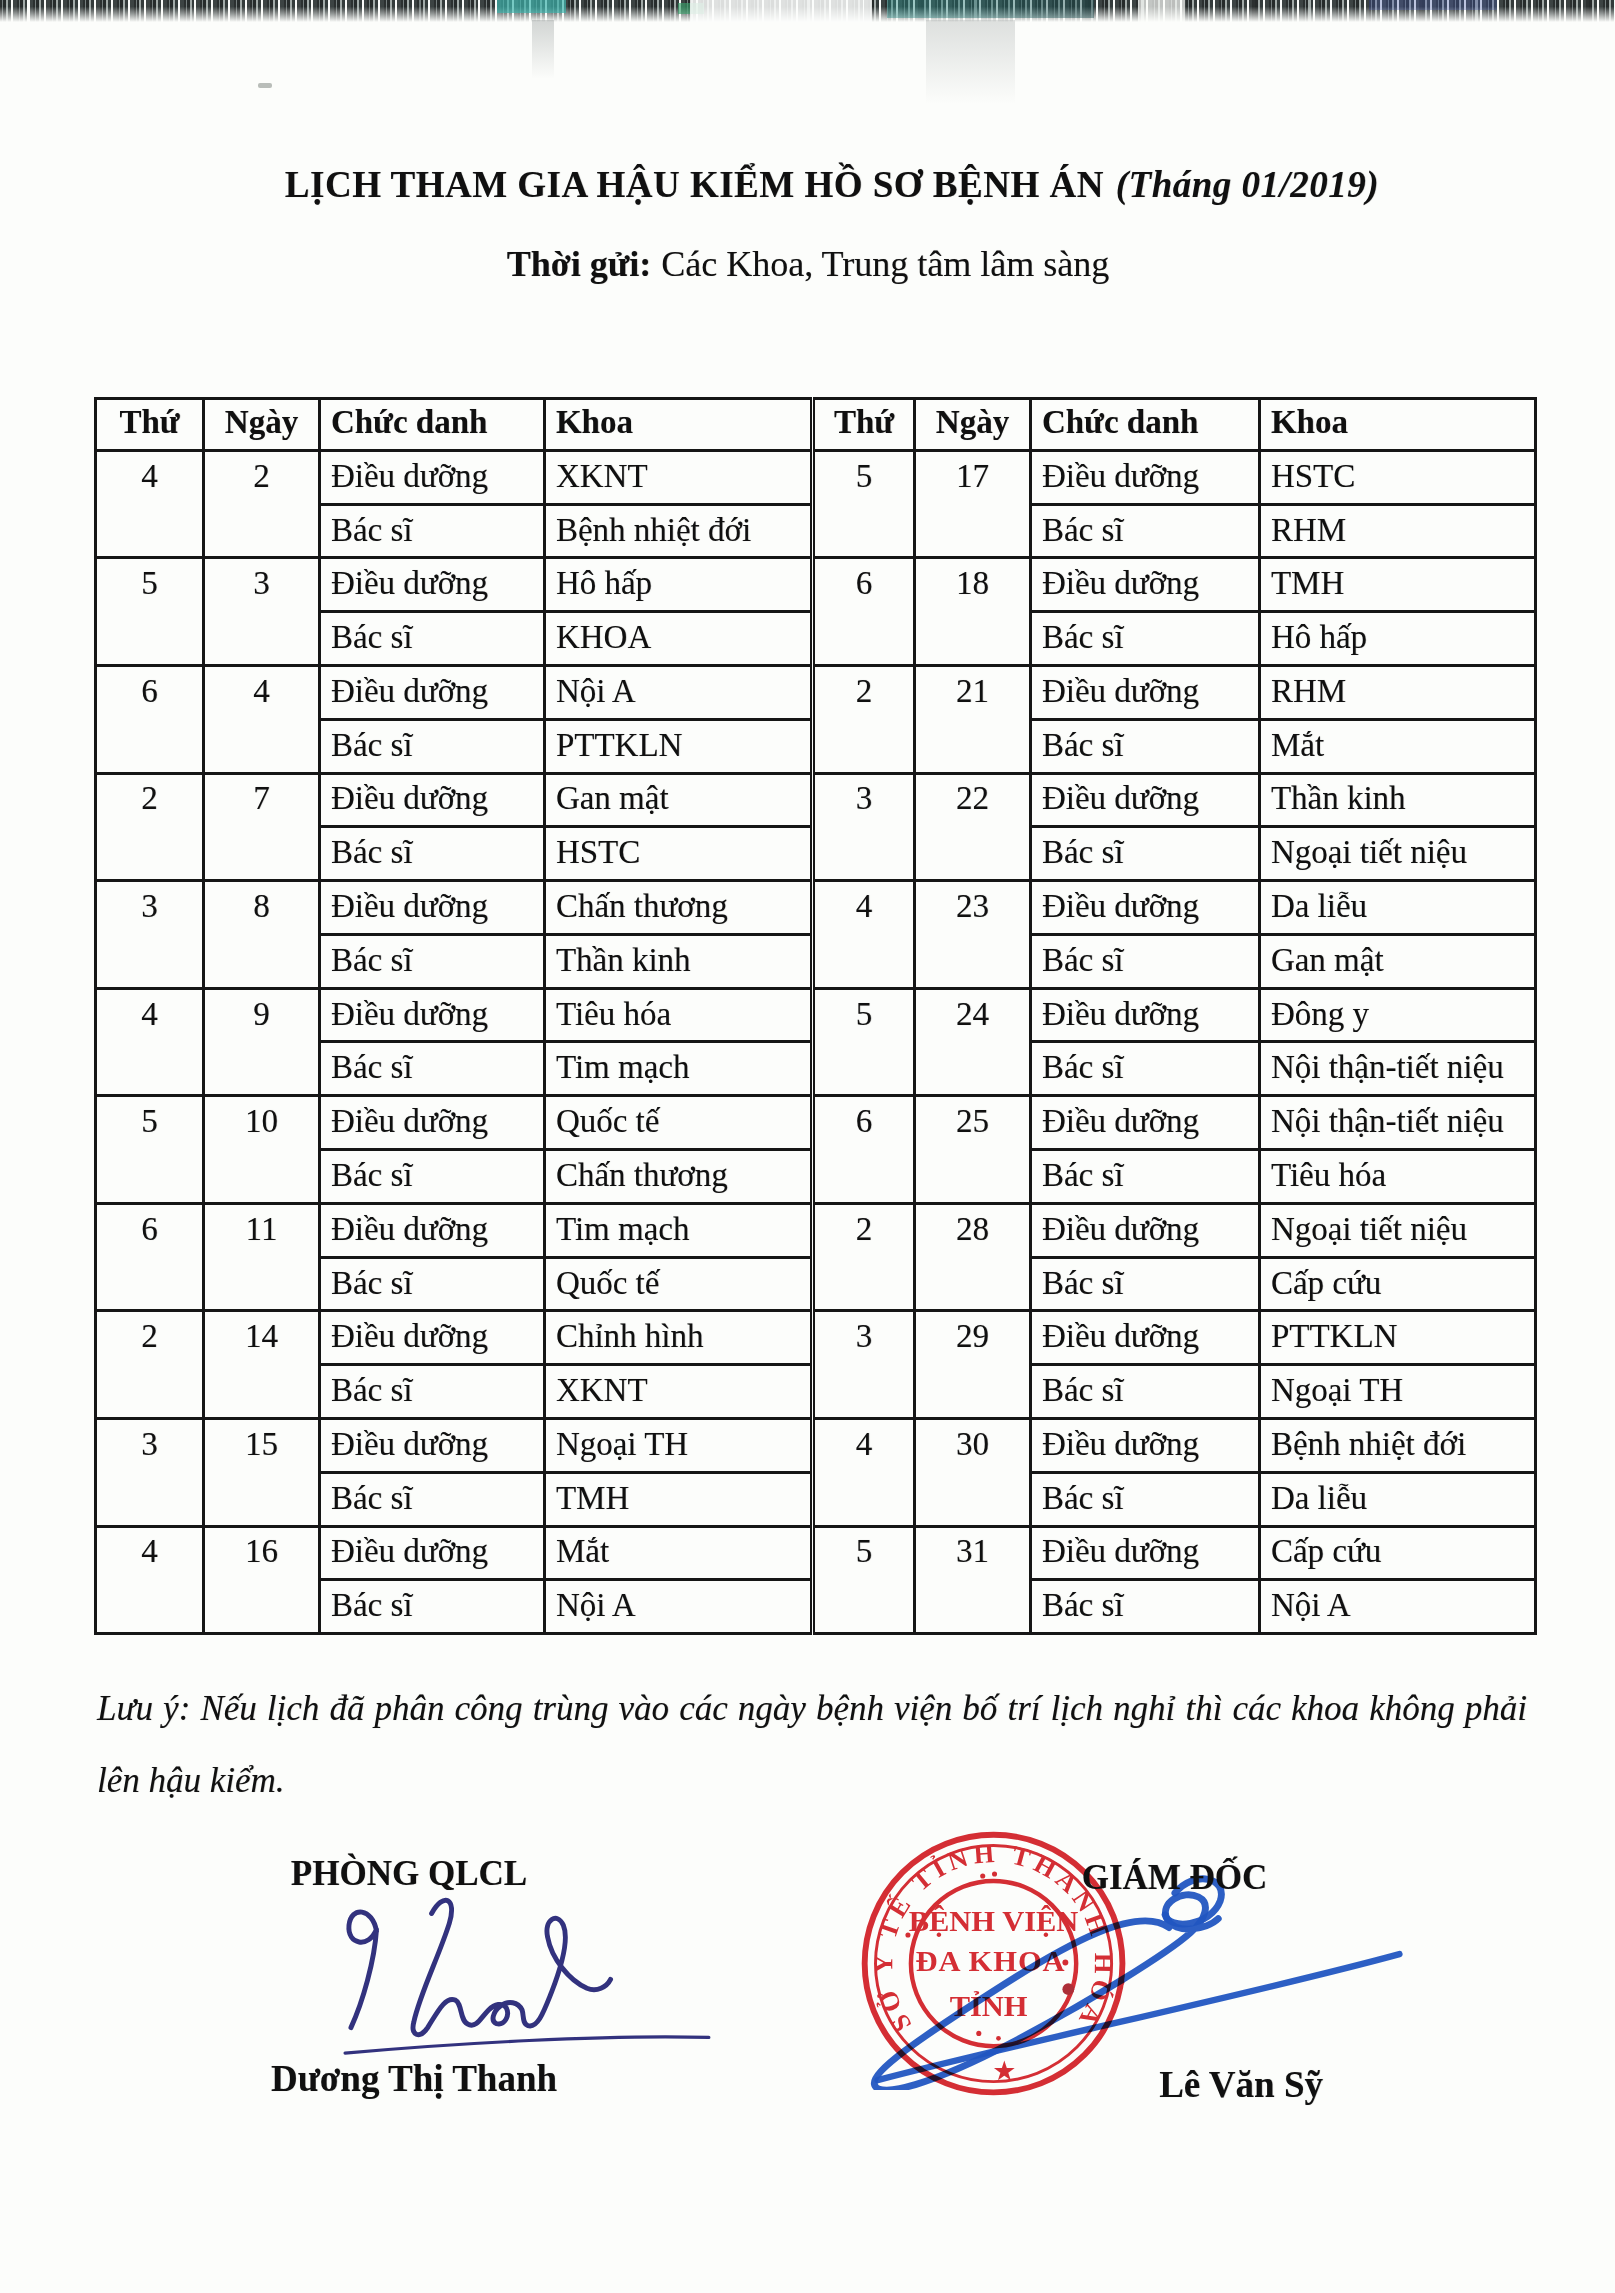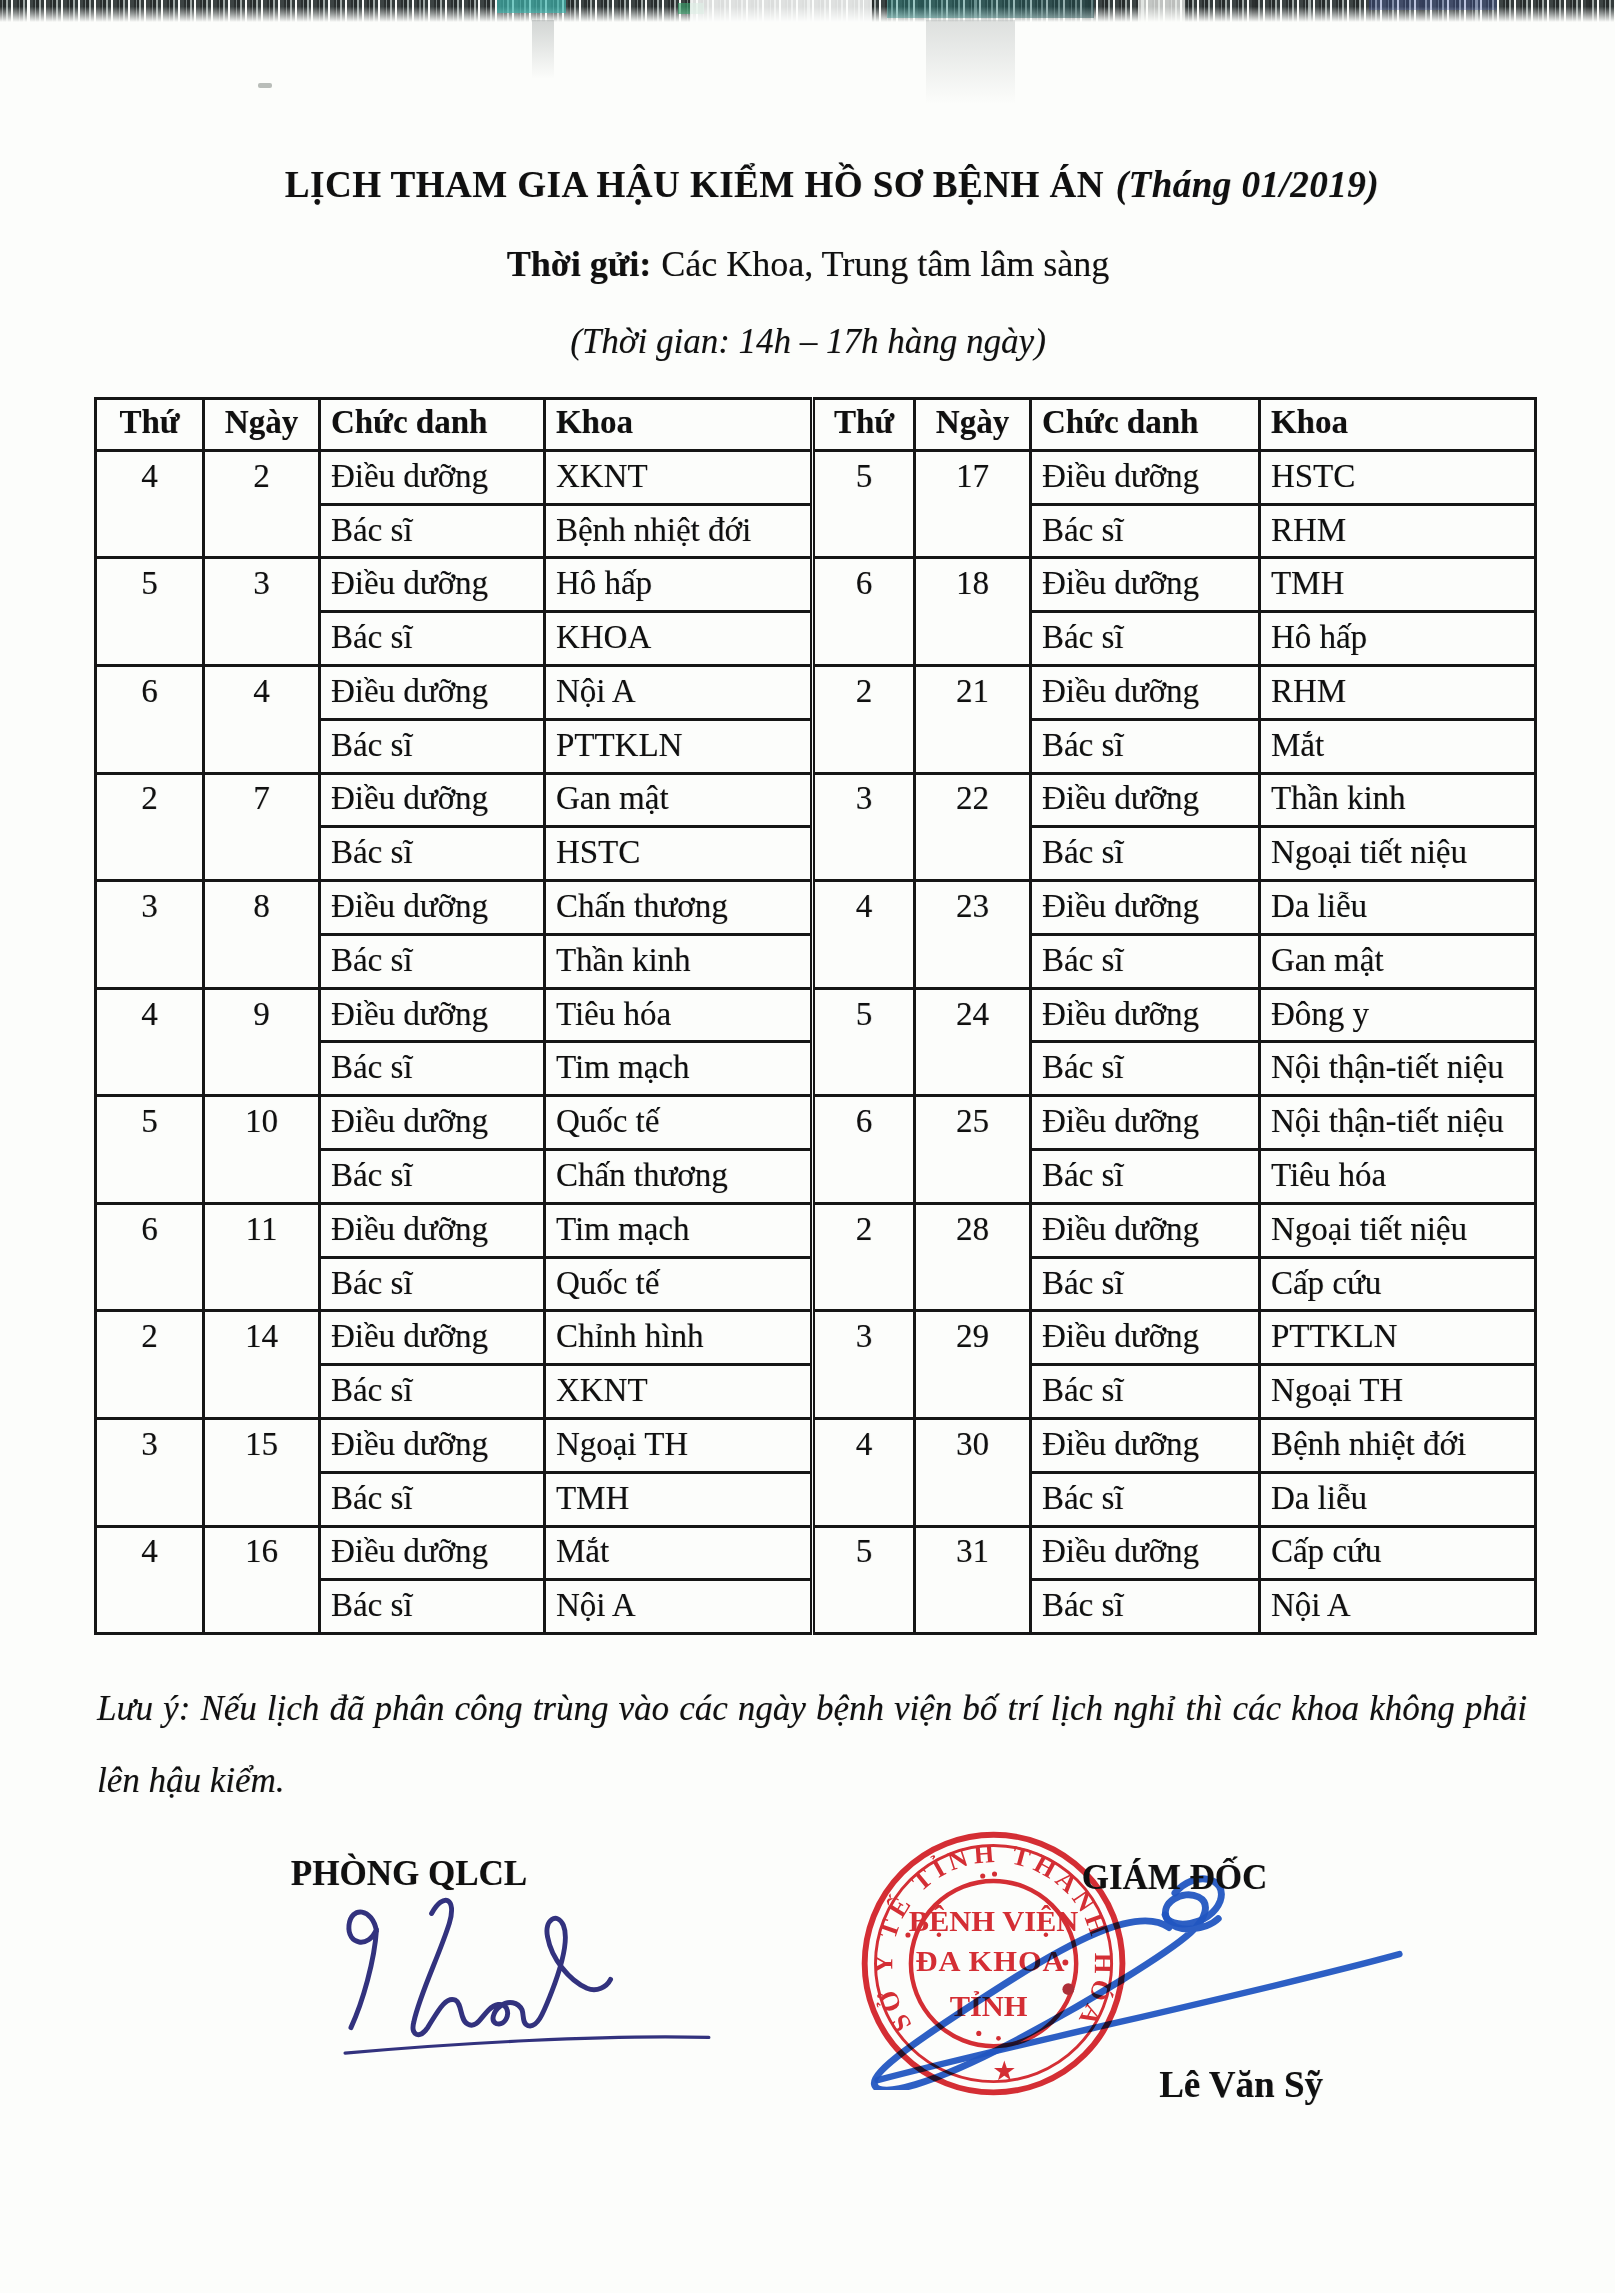--- a/index.html
+++ b/index.html
@@ -78,21 +78,20 @@
   <div class="speck" style="left:258px;top:83px;width:13.8px;height:4.9px;"></div>
 
   <div class="title-line soft">
     <span>LỊCH THAM GIA HẬU KIỂM HỒ SƠ BỆNH ÁN</span><span class="title-suffix">(Tháng 01/2019)</span>
   </div>
 
   <div class="recipient-line soft">
     <span class="recipient-label">Thời gửi:</span><span>Các Khoa, Trung tâm lâm sàng</span>
   </div>
 
-  <div class="time-note soft">(Thời gian: 14h – 17h hàng ngày)</div>
 
   <table class="sched soft">
     <colgroup>
       <col style="width:108px">
         <col style="width:116px">
         <col style="width:225px">
         <col style="width:268px">
       <col style="width:102px">
         <col style="width:116px">
         <col style="width:229px">
@@ -286,20 +285,21 @@
           <td>Nội A</td>
           <td>Bác sĩ</td>
           <td>Nội A</td>
         </tr>
       </tbody>
   </table>
 
   <div class="note-text soft">Lưu ý: Nếu lịch đã phân công trùng vào các ngày bệnh viện bố trí lịch nghỉ thì các khoa không phải lên hậu kiểm.</div>
 
   <div class="sig-dept-label soft">PHÒNG QLCL</div>
+  <div class="sig-name-left soft">Dương Thị Thanh</div>
   <div class="sig-title-right soft">GIÁM ĐỐC</div>
   <div class="sig-name-right soft">Lê Văn Sỹ</div>
 
   <svg class="stamp-svg" width="303" height="303" viewBox="0 0 308 308">
     <g opacity="0.93">
       <circle class="stamp-ring" cx="151" cy="151" r="131" stroke-width="6"></circle>
       <circle class="stamp-ring" cx="151" cy="151" r="120" stroke-width="3"></circle>
       <circle class="stamp-ring" cx="151" cy="151" r="84" stroke-width="4.5"></circle>
       <path id="ringPath" fill="none" d="M 69.8 214.4 A 103 103 0 1 1 232.2 214.4"></path>
       <text class="ring-text stamp-red">

